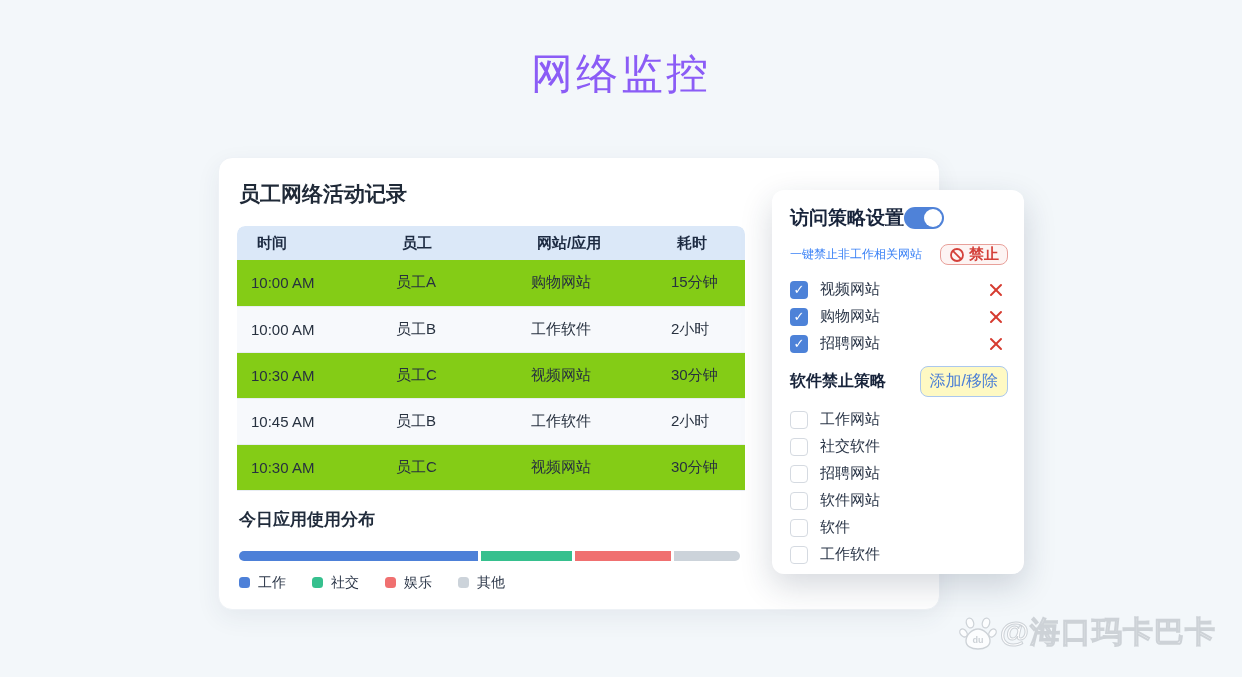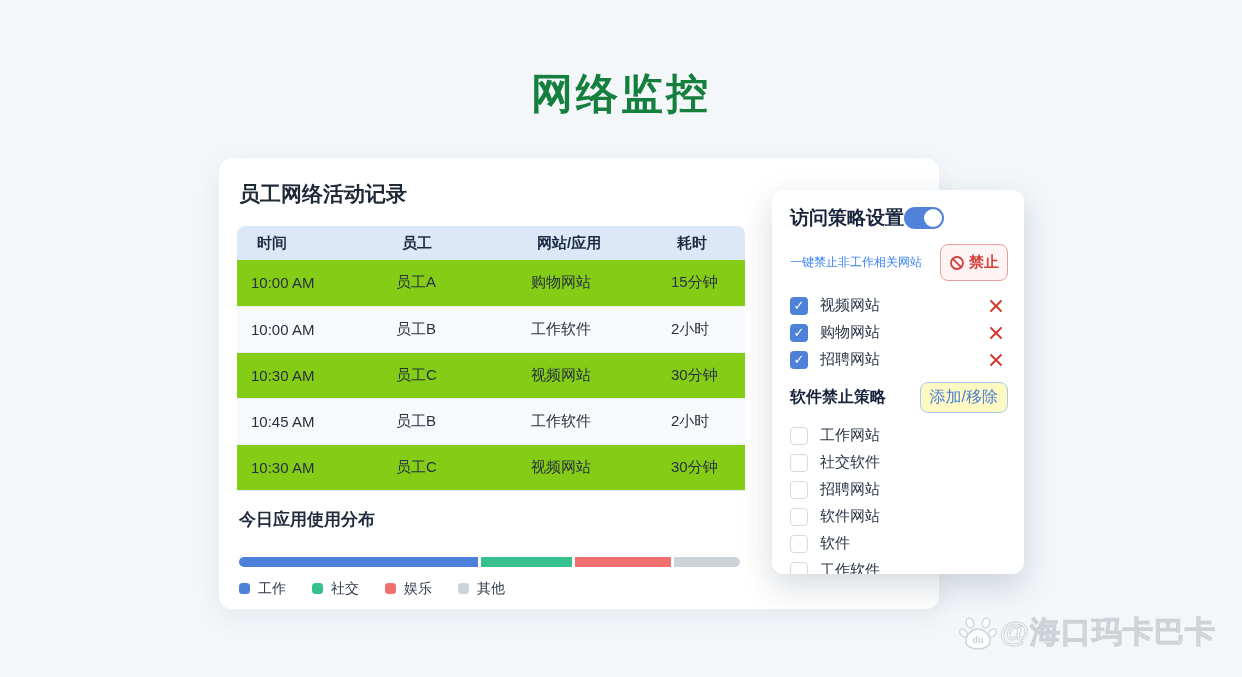--- a/index.html
+++ b/index.html
@@ -8,23 +8,23 @@
     font-family: "Liberation Sans", "DejaVu Sans", sans-serif;
     background: #f3f7fa;
     position: relative;
     overflow: hidden;
     color: #222e3f;
   }
   .page { position: absolute; inset: 0; }
 
   
   .page-title {
-    position: absolute; top: 66px; left: 0; right: 0;
+    position: absolute; top: 46px; left: 0; right: 0;
     text-align: center;
-    font-size: 42px; font-weight: 700; color: #15803d;
+    font-size: 42px; font-weight: 400; color: #8b5cf6;
     letter-spacing: 3px;
   }
 
   
   .card {
     position: absolute; left: 218px; top: 157px;
     width: 722px; height: 453px;
     background: #ffffff;
     border: 1px solid #eef2f6;
     border-radius: 14px;
@@ -59,21 +59,21 @@
     height: 46px;
     font-size: 15px; color: #27313f;
     padding-left: 14px;
     border-bottom: 1px solid #e8edf3;
     background: #84cc16;
   }
   table.activity tr.alt td { background: #f7f9fc; }
 
   
   .usage { margin-top: 17px; margin-left: 2px; }
-  .usage-title { font-size: 17px; font-weight: 700; color: #212c3c; margin-bottom: 26px; }
+  .usage-title { font-size: 17px; font-weight: 700; color: #212c3c; margin-bottom: 20px; }
   .usage-bar {
     width: 501px; height: 10px;
     display: flex; gap: 3px;
   }
   .usage-bar .seg { height: 10px; }
   .usage-bar .seg:first-child { border-radius: 5px 0 0 5px; }
   .usage-bar .seg:last-child  { border-radius: 0 5px 5px 0; }
   .legend { display: flex; gap: 26px; margin-top: 13px; align-items: center; }
   .legend-item { display: flex; align-items: center; gap: 8px; }
   .legend-dot { width: 11px; height: 11px; border-radius: 3.5px; display: inline-block; }
@@ -99,21 +99,21 @@
   .toggle .knob {
     position: absolute; right: 2px; top: 2px;
     width: 18px; height: 18px; border-radius: 50%;
     background: #ffffff;
   }
   .quickban-row { display: flex; justify-content: space-between; align-items: center; margin-bottom: 11px; }
   .quickban-label { font-size: 12px; color: #3b82f6; }
   .ban-btn {
     display: flex; align-items: center; gap: 4px;
     border: 1.5px solid #e8a09a; border-radius: 8px;
-    background: #fdf4f3; padding: 8px 8px;
+    background: #fdf4f3; padding: 0 8px;
     font-size: 15px; font-weight: 700; color: #d4403a;
     cursor: pointer;
   }
   .check-row { display: flex; align-items: center; height: 27px; }
   .cbx {
     width: 18px; height: 18px; border-radius: 4px;
     background: #4d82d8; position: relative;
     display: flex; align-items: center; justify-content: center;
     cursor: pointer; flex: 0 0 auto;
   }

